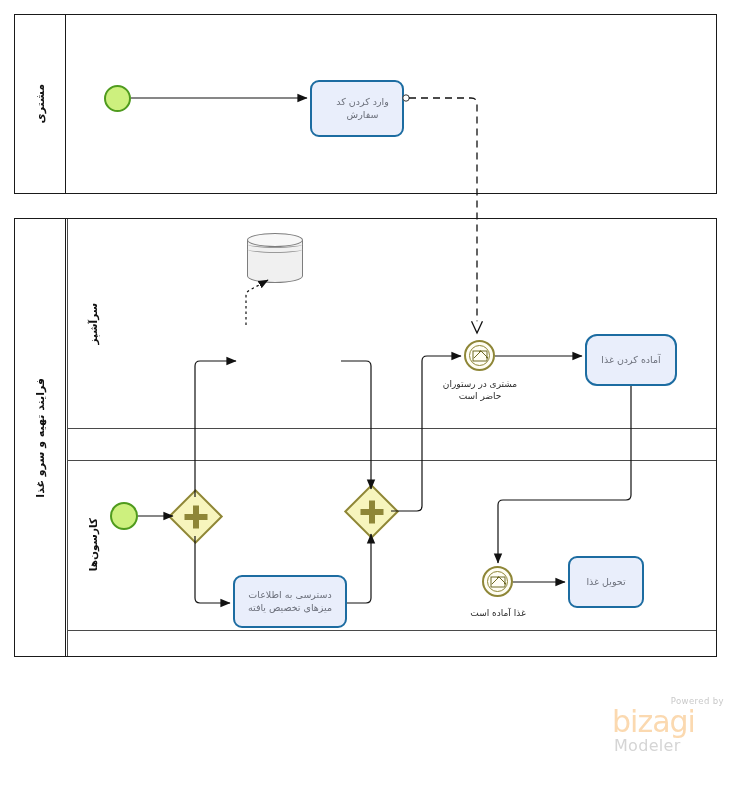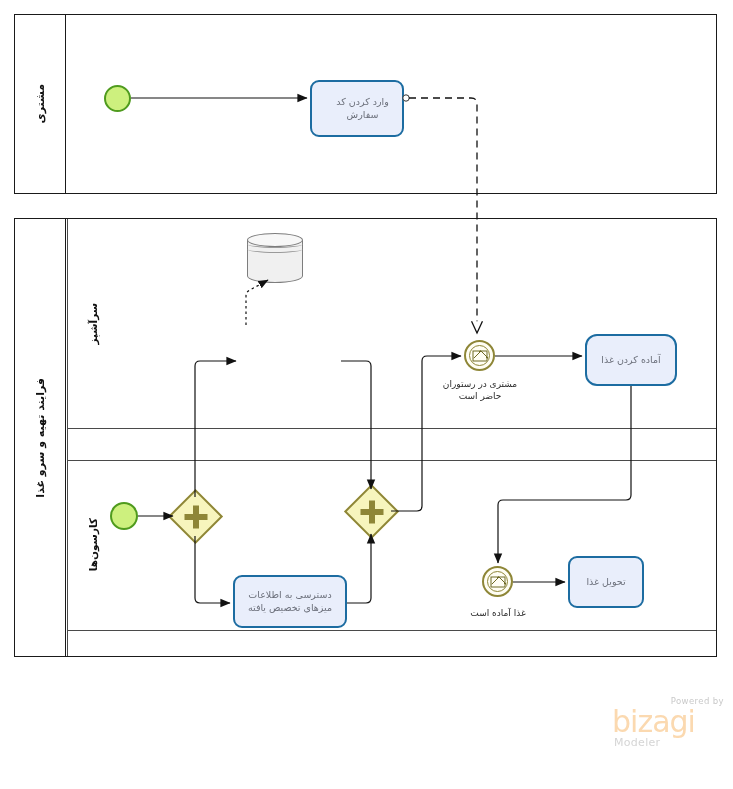--- a/index.html
+++ b/index.html
@@ -103,21 +103,21 @@
   .ds-l1{top:7px;} .ds-l2{top:12px;}
 
   
   svg#flows{position:absolute;left:0;top:0;width:733px;height:789px;pointer-events:none;}
 
   
   .brand{position:absolute;left:600px;top:668px;width:128px;height:54px;margin-top:28px;}
   .brand-pw{position:absolute;right:4px;top:0;font-size:8.5px;color:#c9c9c9;letter-spacing:.4px;}
   .brand-name{position:absolute;left:12px;top:11px;font-size:30px;color:#fbd9b0;
     letter-spacing:-1px;line-height:1;font-family:"DejaVu Sans","Liberation Sans",sans-serif;}
-  .brand-sub{position:absolute;left:14px;top:40px;font-size:11px;color:#d5d5d5;letter-spacing:.3px;}
+  .brand-sub{position:absolute;left:14px;top:40px;font-size:16px;color:#d5d5d5;letter-spacing:.3px;}
 </style>
 </head>
 <body>
 
 <div id="canvas">
 
   <div class="pool" style="left:14px;top:14px;width:703px;height:180px;">
     <div class="pool-header">
       <span>مشتری</span>
     </div>

